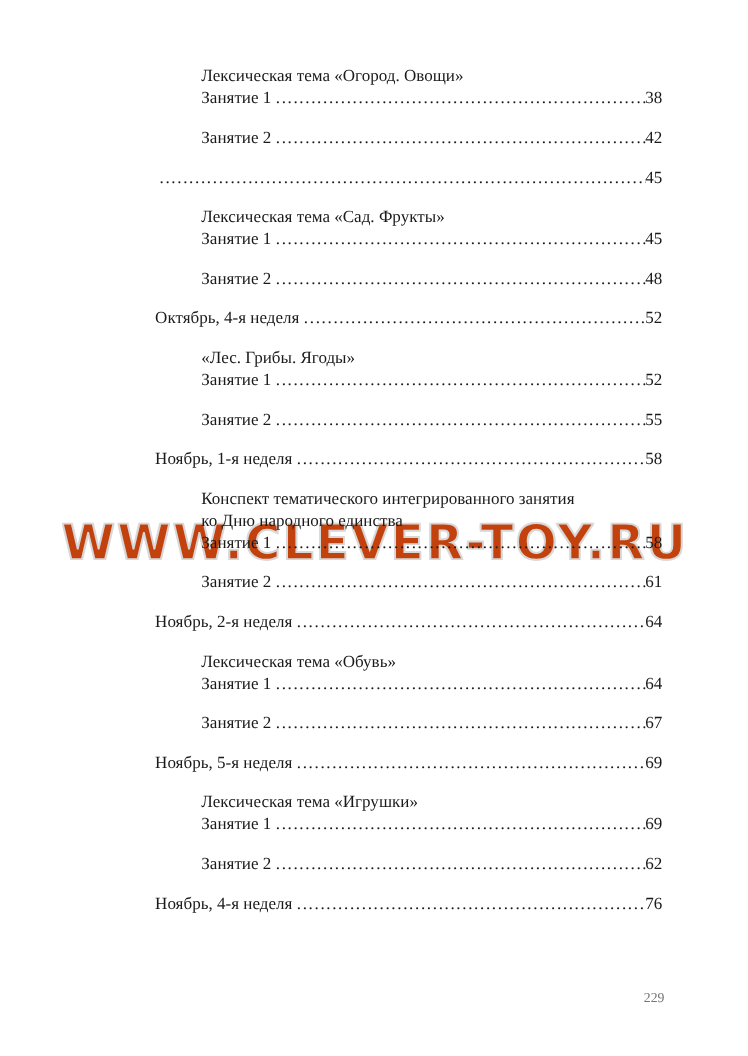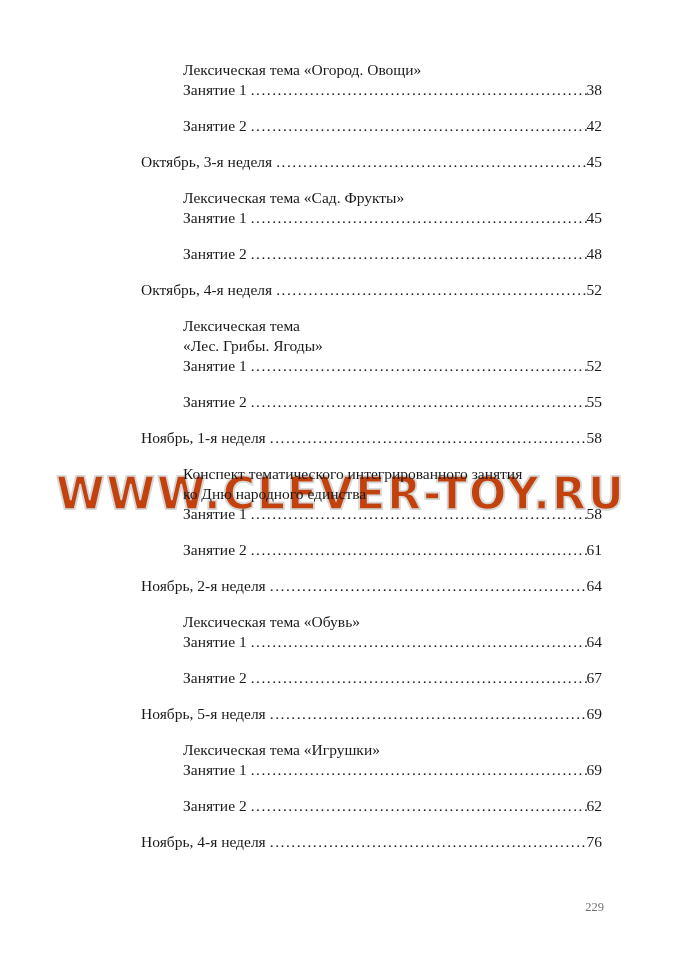--- a/index.html
+++ b/index.html
@@ -93,21 +93,20 @@
       </div>
       <div class="block">
         <div class="row indent">
           <span class="label">Занятие 2</span>
           <span class="leader"></span>
           <span class="pagenum">42</span>
         </div>
       </div>
       <div class="block">
         <div class="row">
-          <span class="label">Октябрь, 3-я неделя</span>
           <span class="leader"></span>
           <span class="pagenum">45</span>
         </div>
       </div>
       <div class="block">
         <div class="row indent">
           <span class="label">Лексическая тема «Сад. Фрукты»</span>
         </div>
         <div class="row indent">
           <span class="label">Занятие 1</span>
@@ -123,23 +122,20 @@
         </div>
       </div>
       <div class="block">
         <div class="row">
           <span class="label">Октябрь, 4-я неделя</span>
           <span class="leader"></span>
           <span class="pagenum">52</span>
         </div>
       </div>
       <div class="block">
-        <div class="row indent">
-          <span class="label">Лексическая тема</span>
-        </div>
         <div class="row indent">
           <span class="label">«Лес. Грибы. Ягоды»</span>
         </div>
         <div class="row indent">
           <span class="label">Занятие 1</span>
           <span class="leader"></span>
           <span class="pagenum">52</span>
         </div>
       </div>
       <div class="block">

